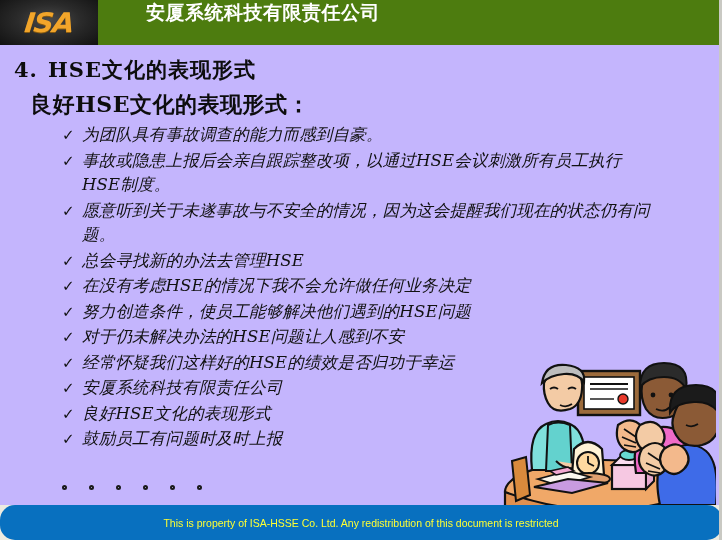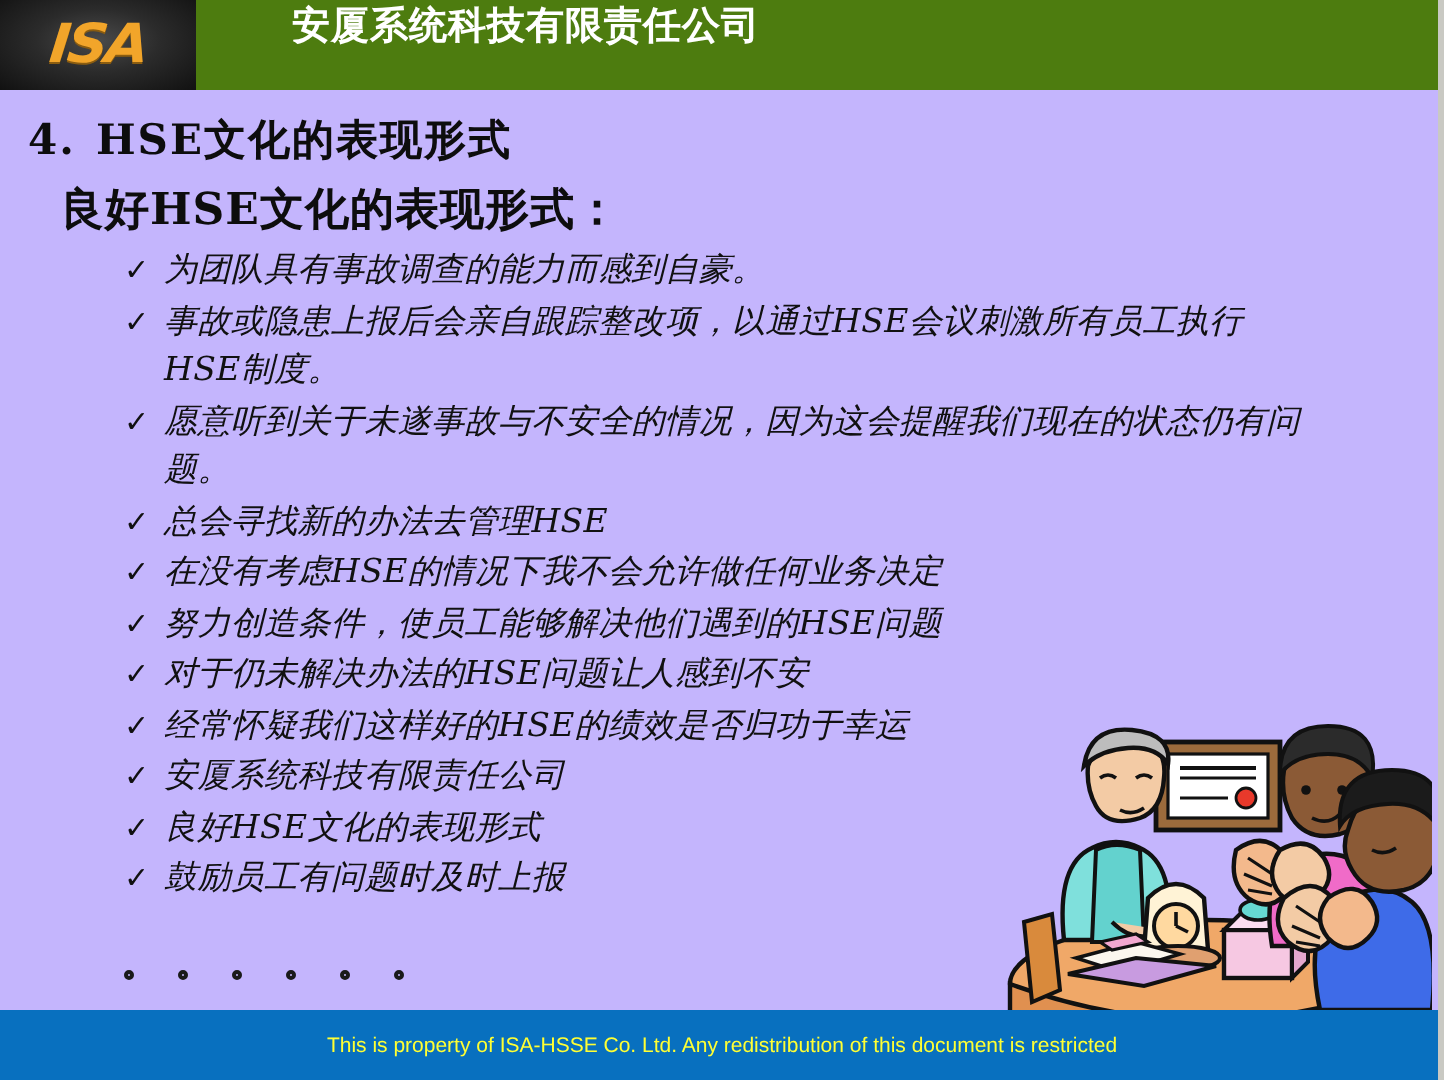--- a/index.html
+++ b/index.html
@@ -172,20 +172,21 @@
     left: 0;
     bottom: 0;
     width: 722px;
     height: 35px;
     background: #0870BF;
     display: flex;
     flex-direction: column;
     align-items: center;
     justify-content: center;
     box-sizing: border-box;
+    border-radius: 15px;
   }
   .footer-line {
     color: #FFFF33;
     font-family: "Liberation Sans", "DejaVu Sans", sans-serif;
     font-size: 10.5px;
     line-height: 14px;
     white-space: nowrap;
   }
 </style>
 </head>

